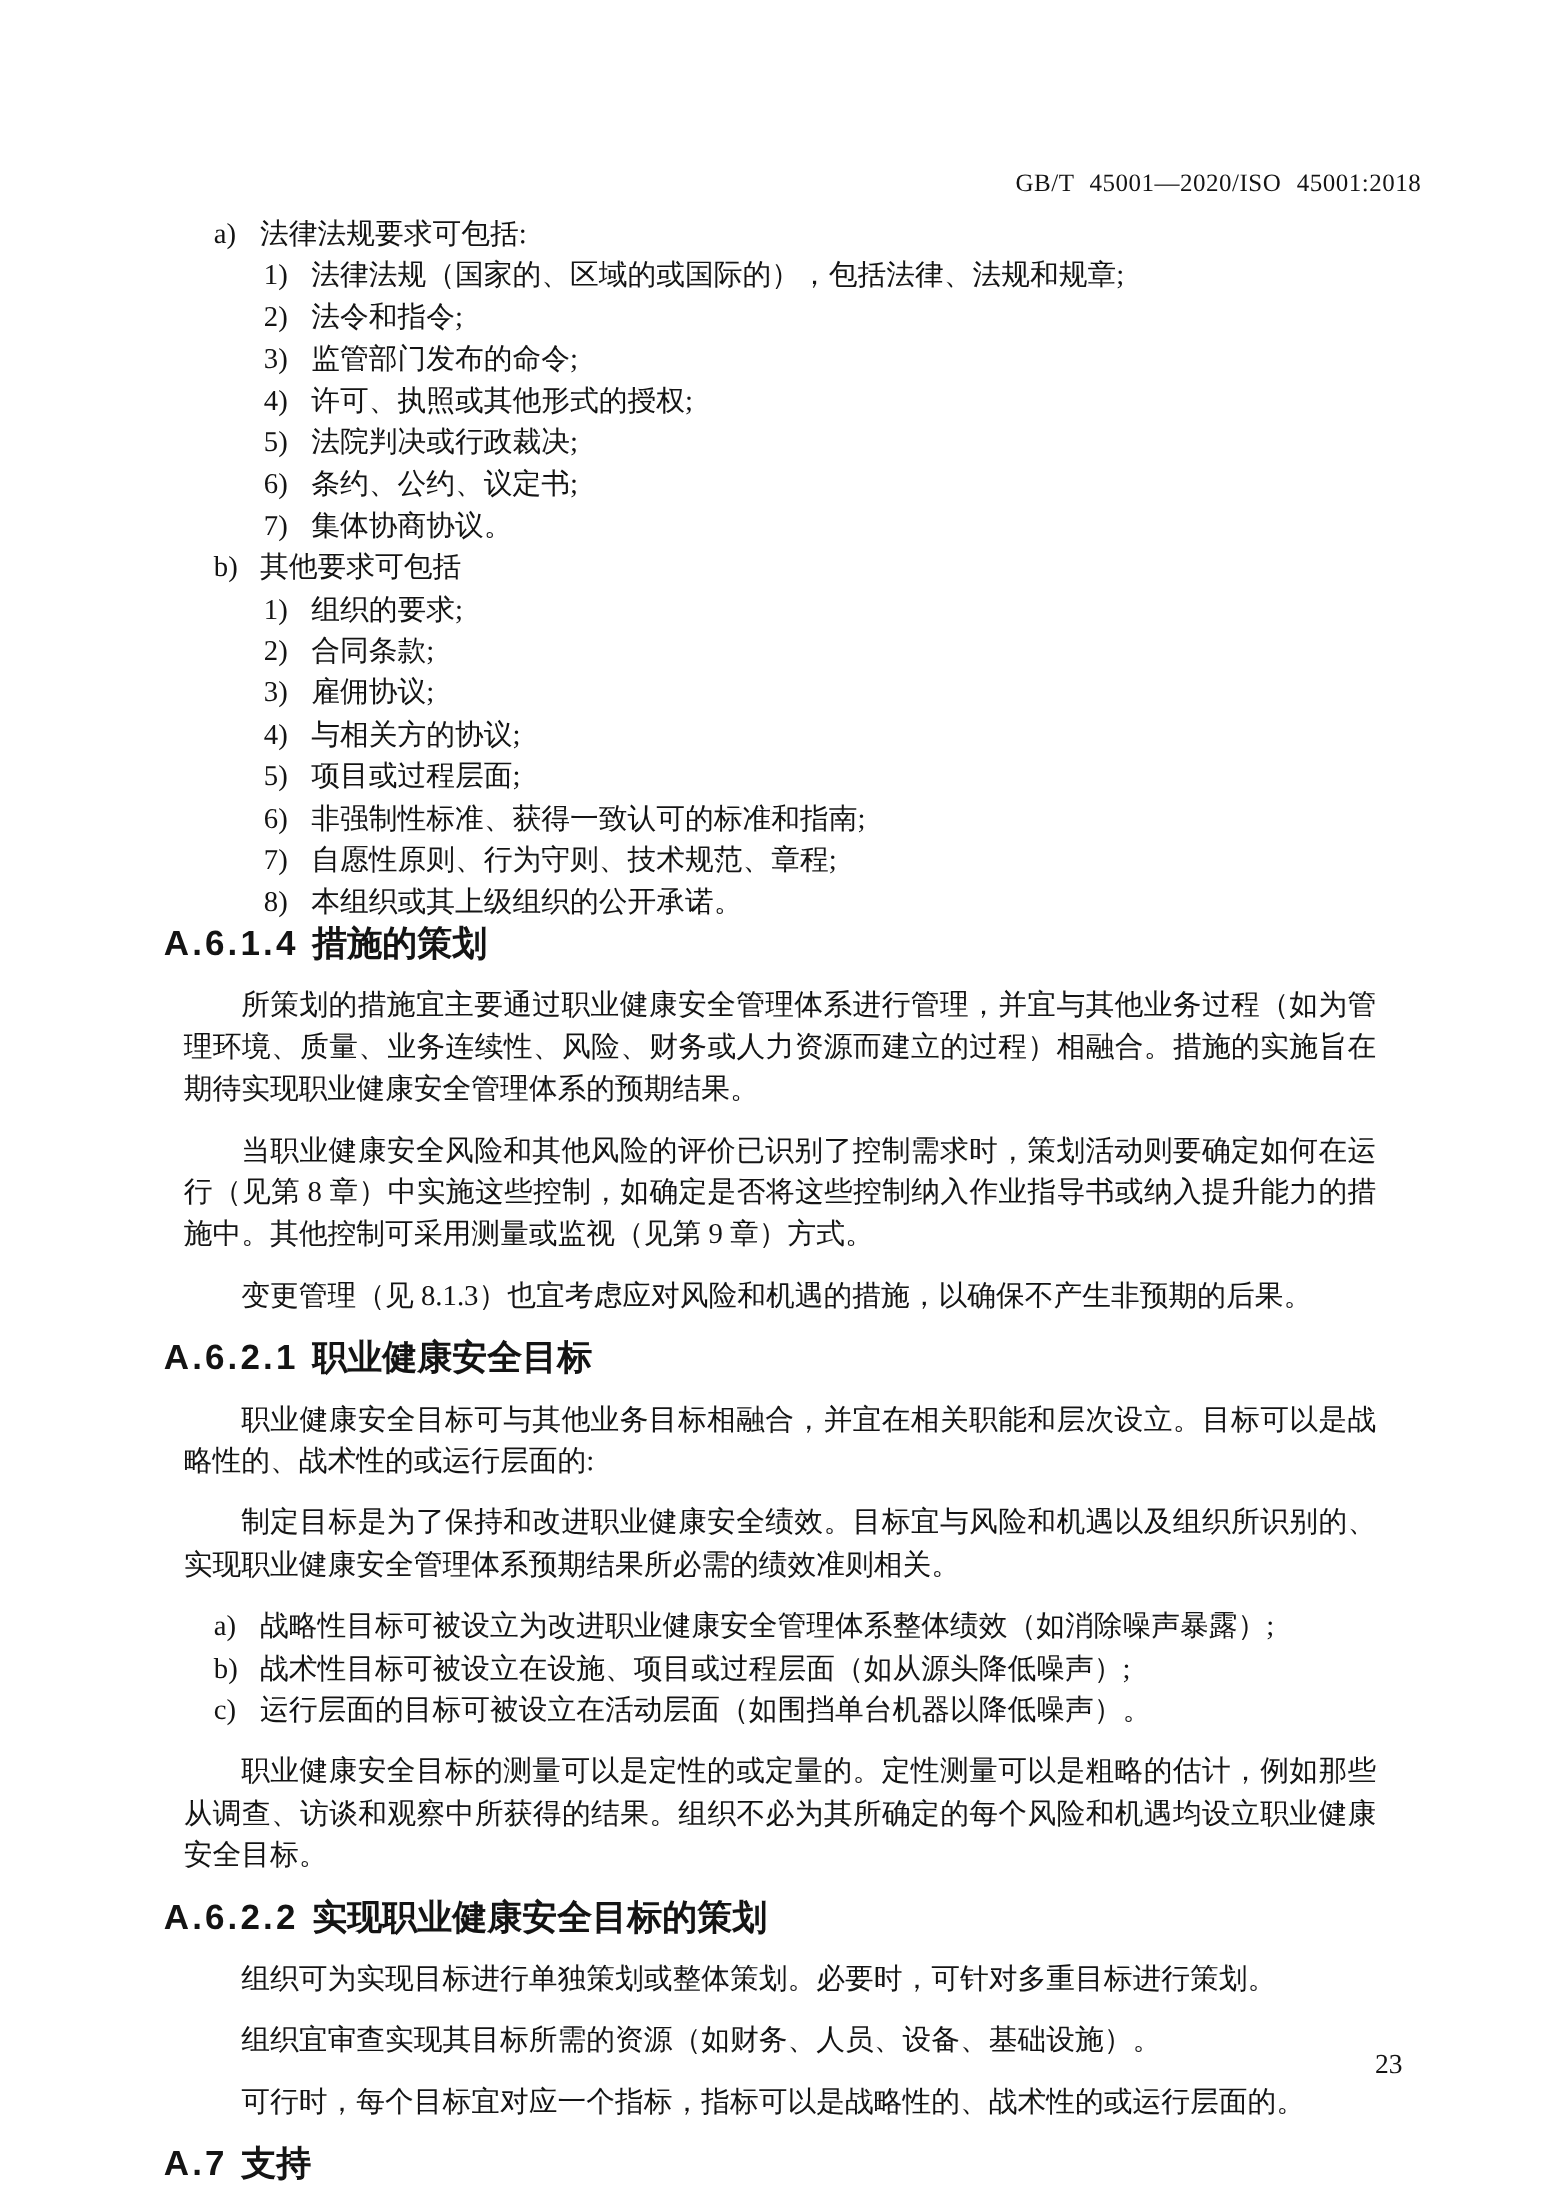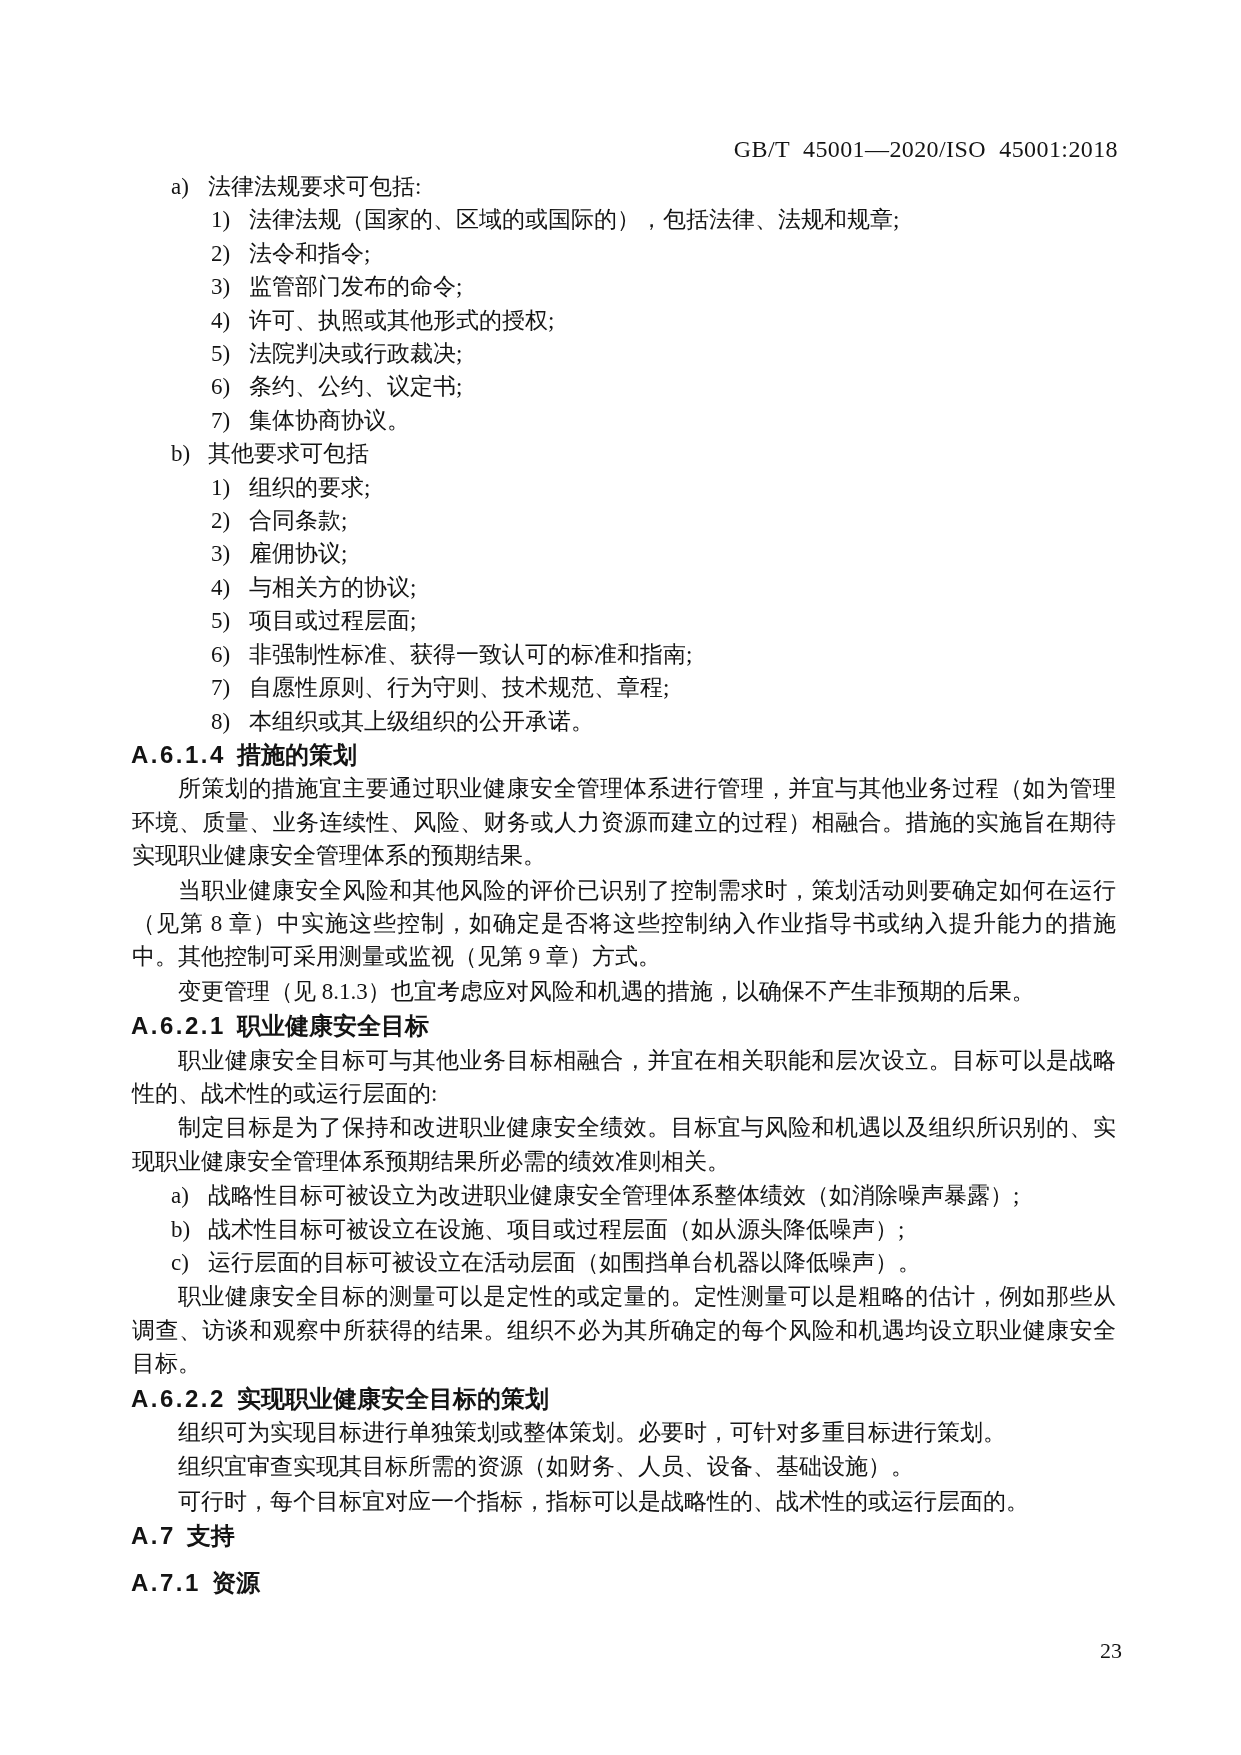--- a/index.html
+++ b/index.html
@@ -6,43 +6,43 @@
   body {
     width: 1241px; height: 1755px;
     background: #ffffff;
     position: relative;
     font-family: "Liberation Serif", "DejaVu Serif", serif;
     color: #141414;
     overflow: hidden;
   }
   .page-header {
     position: absolute;
-    top: 136px; right: 123px;
-    font-size: 24px;
+    top: 136px; right: 104px;
+    font-size: 20px;
     letter-spacing: 0.4px;
     word-spacing: 7px;
     white-space: nowrap;
   }
   .content {
     position: absolute;
     top: 170px; left: 131px;
     width: 986px;
     font-size: 23px;
     line-height: 33.4px;
     text-align: justify;
   }
   .row { display: flex; align-items: baseline; }
   .lvl1 { padding-left: 40px; }
   .lvl1 > .m { width: 37px; flex: none; }
   .lvl2 { padding-left: 80px; }
   .lvl2 > .m { width: 38px; flex: none; }
-  .para { margin: 1px; text-indent: 2em; font-family: Liberation Serif, serif; }
+  .para { margin: 16px; text-indent: 2em; font-family: Liberation Serif, serif; }
   .sec {
     margin: 0;
-    font-size: 24px;
+    font-size: 28px;
     font-weight: bold;
     font-family: "Liberation Sans", "DejaVu Sans", sans-serif;
     line-height: 33.4px;
     text-align: left;
     white-space: nowrap;
   }
   .sec .num { letter-spacing: 2.5px; margin-right: 11px; }
   .sec-a7   { margin-top: 1px; }
   .sec-a71  { margin-top: 13px; }
   .page-number {

